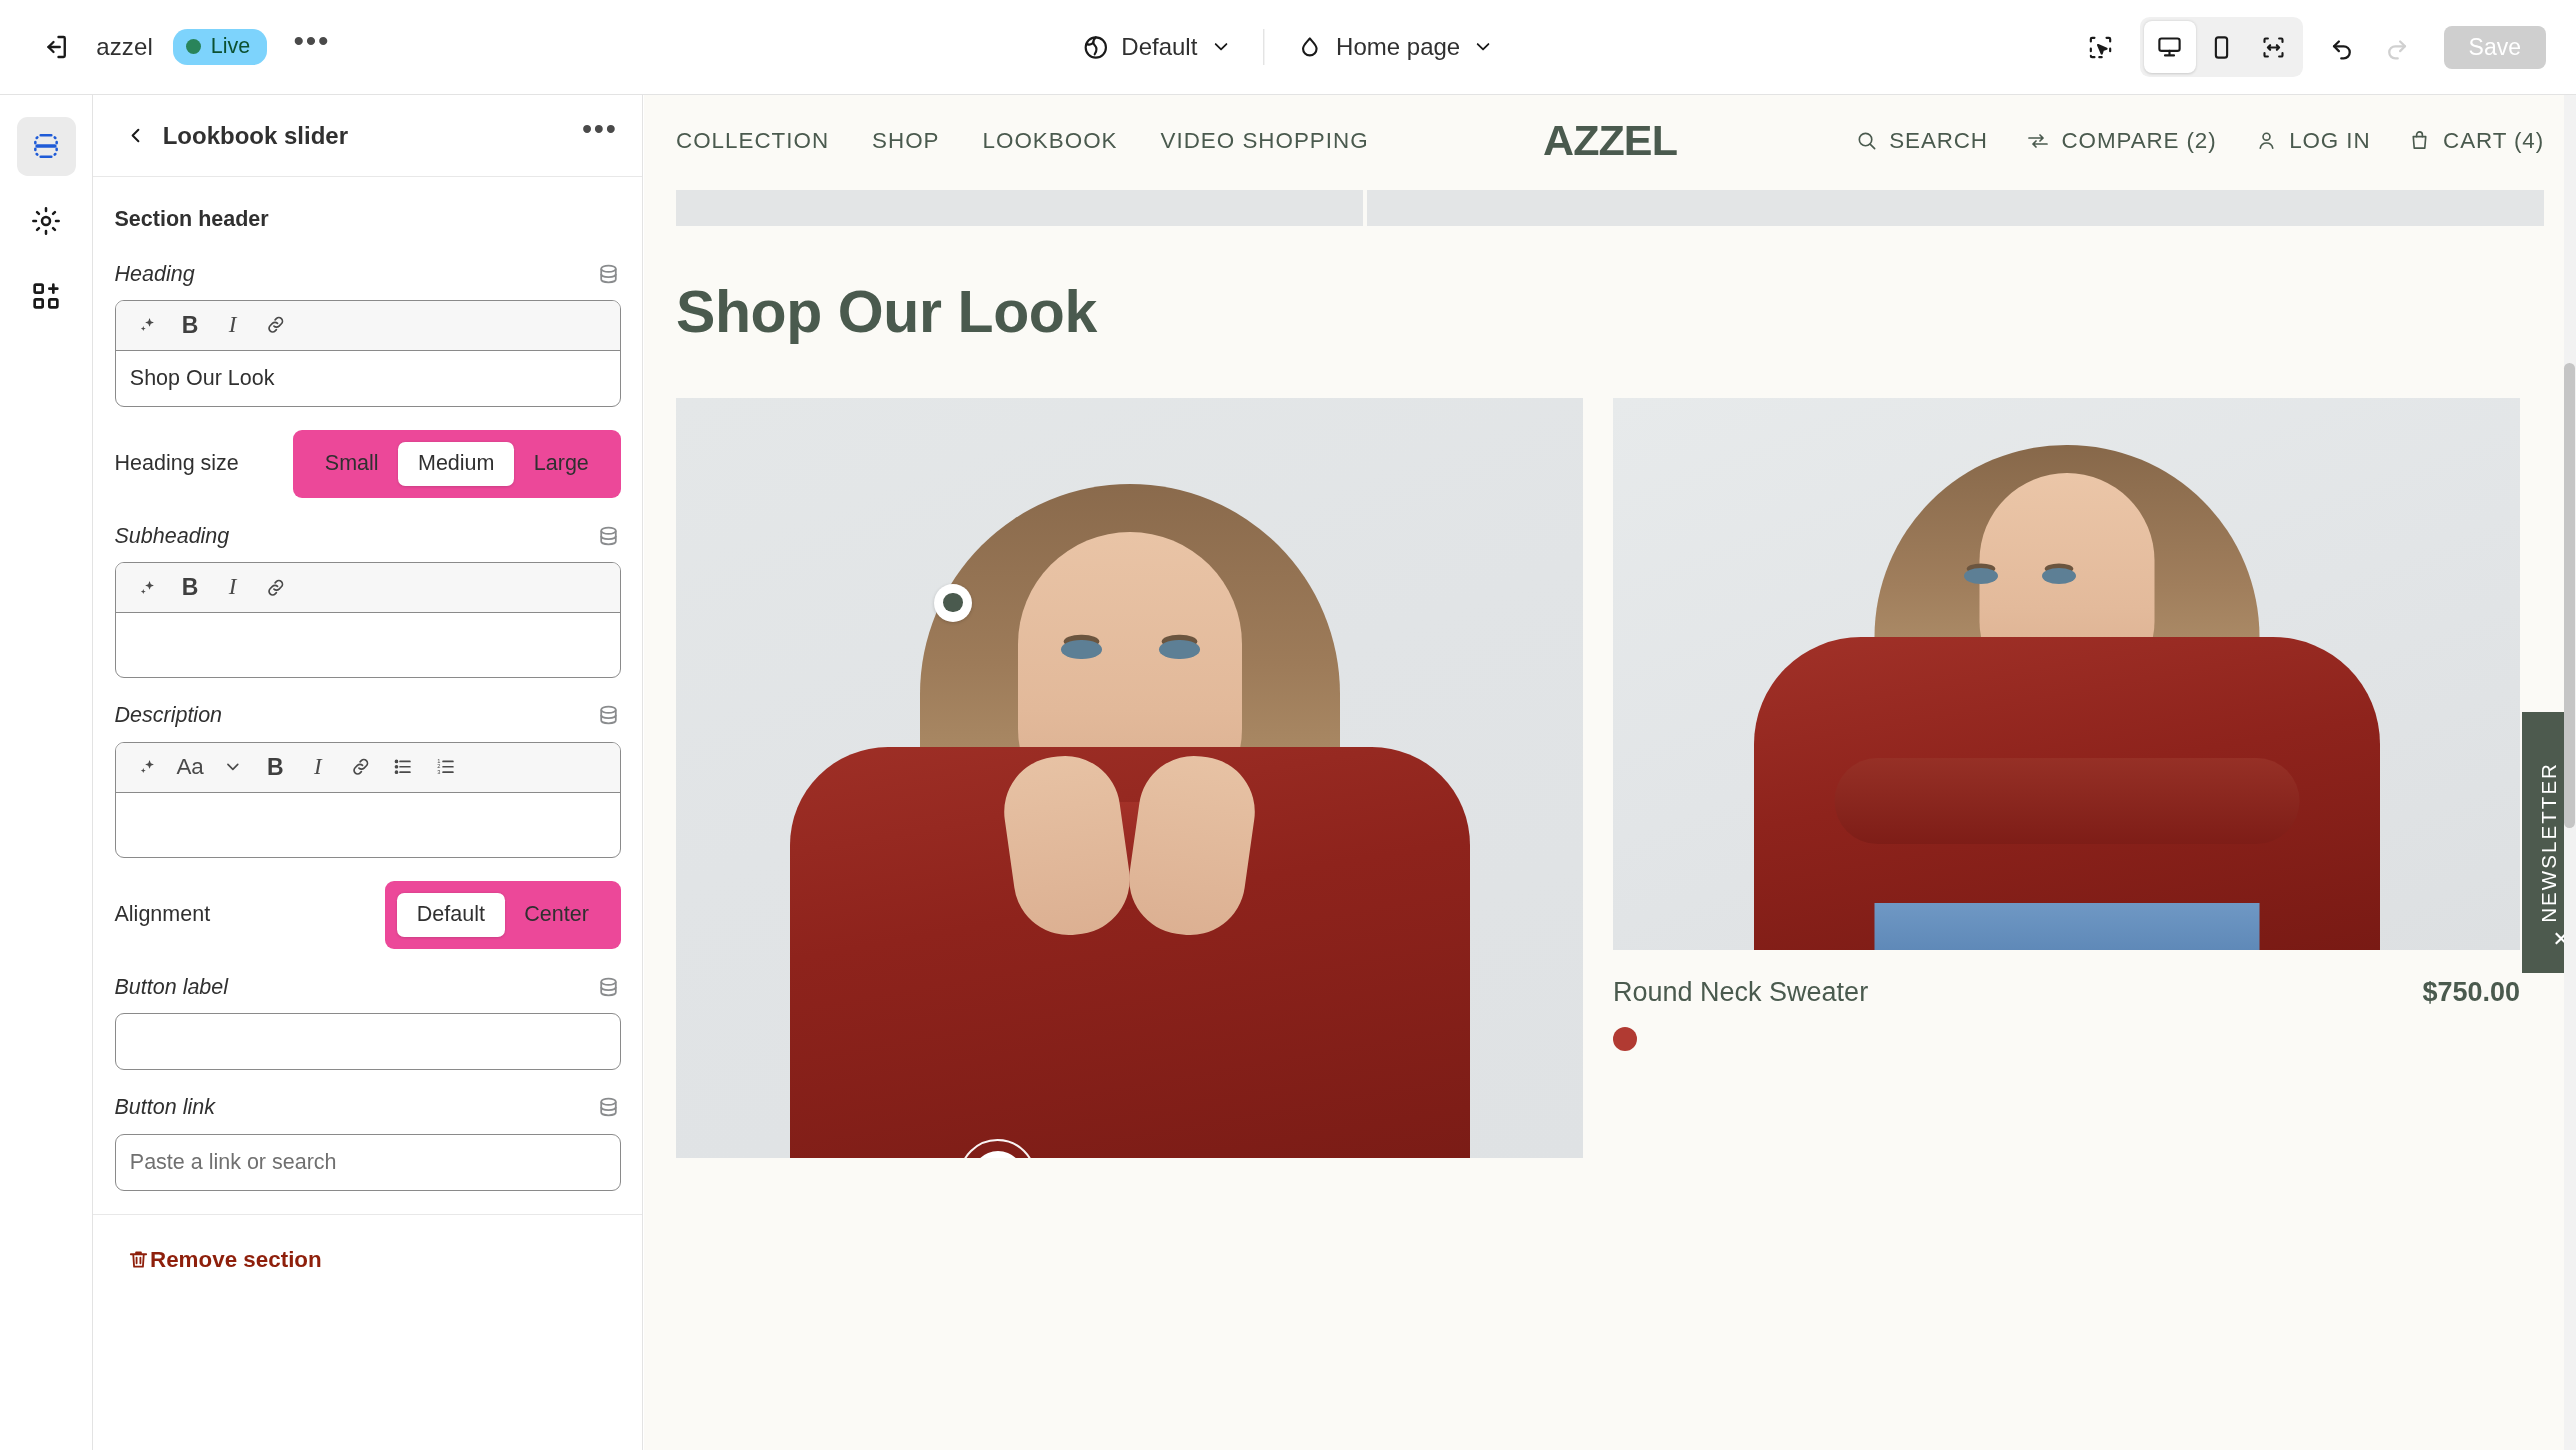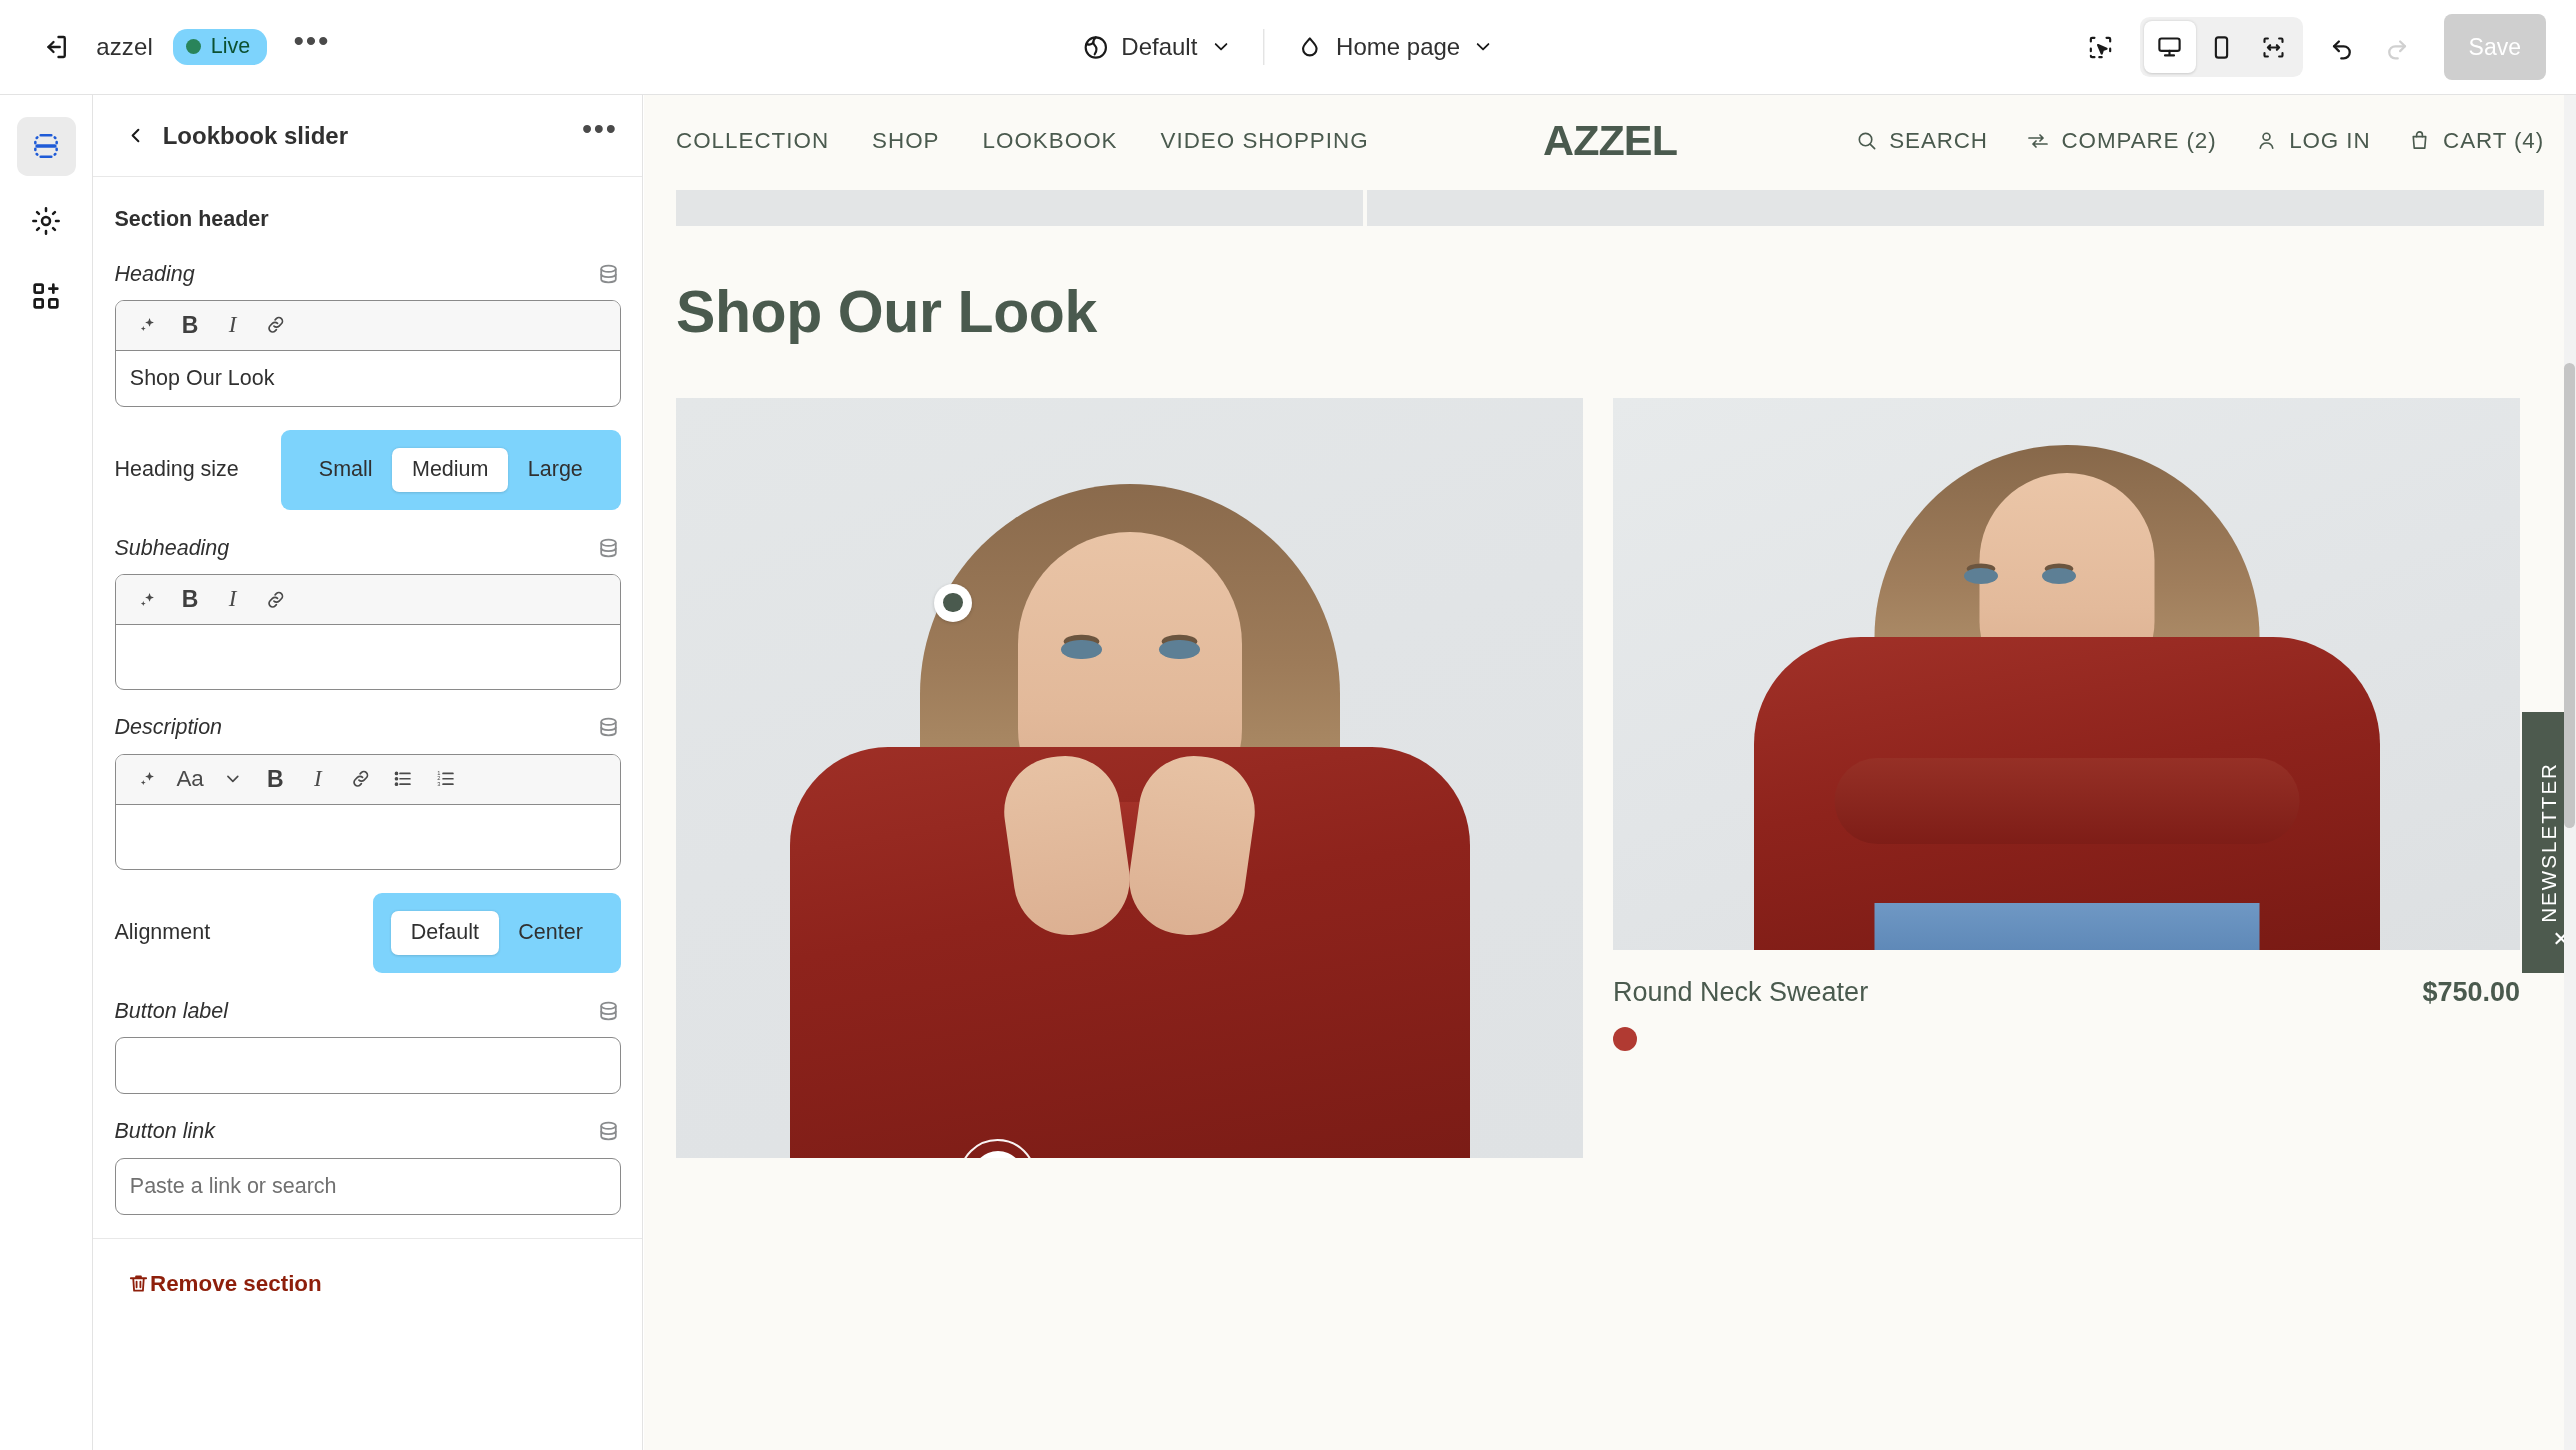--- a/index.html
+++ b/index.html
@@ -63,21 +63,21 @@
     display: flex; align-items: center; background: #f0f0f0;
     border-radius: 9.8px; padding: 3.6px; margin-left: 12.5px; margin-right: 12.5px;
   }
   .device-btn {
     width: 52px; height: 52px; border-radius: 8px;
     display: flex; align-items: center; justify-content: center; cursor: pointer;
   }
   .device-btn.active { background: #ffffff; box-shadow: 0 0.9px 2.7px rgba(0,0,0,.16); }
   .save-btn {
     margin-left: 19.7px; background: #cfcfcf; color: #ffffff;
-    border: none; border-radius: 8px; padding: 0 25px; height: 66px;
+    border: none; border-radius: 8px; padding: 0 25px; height: 43px;
     font-size: 23px; font-family: inherit; cursor: default;
   }
 
   
   .rail {
     position: absolute; top: 95px; left: 0;
     width: 93px; height: 1356px;
     background: #ffffff; border-right: 0.9px solid #e3e3e3;
     display: flex; flex-direction: column; align-items: center;
     padding-top: 21.5px; gap: 16px;
@@ -138,21 +138,21 @@
   .rte-btn.bold { font-weight: 700; font-size: 23px; color: #3f3f3f; }
   .rte-btn.ital { font-style: italic; font-size: 23px; font-family: "Liberation Serif", serif; color: #4a4a4a; }
   .rte-area {
     min-height: 55px; padding: 12.5px 14.3px; font-size: 21.5px; color: #303030;
     display: flex; align-items: center;
   }
   .rte-area.tall { min-height: 64px; }
 
   .seg-row { display: flex; align-items: center; justify-content: space-between; }
   .seg {
-    display: flex; background: #7dd3fc; border-radius: 9px; padding: 18px;
+    display: flex; background: #ec4899; border-radius: 9px; padding: 12px;
   }
   .seg-item {
     padding: 9.8px 19.7px; border-radius: 7.2px; font-size: 21.5px;
     color: #303030; cursor: pointer; white-space: nowrap;
   }
   .seg-item.active { background: #ffffff; box-shadow: 0 0.9px 2.7px rgba(0,0,0,.14); }
 
   .text-input {
     width: 100%; border: 0.9px solid #8a8a8a; border-radius: 9px;
     height: 57px; padding: 0 14.3px; font-size: 21.5px; color: #404040;

